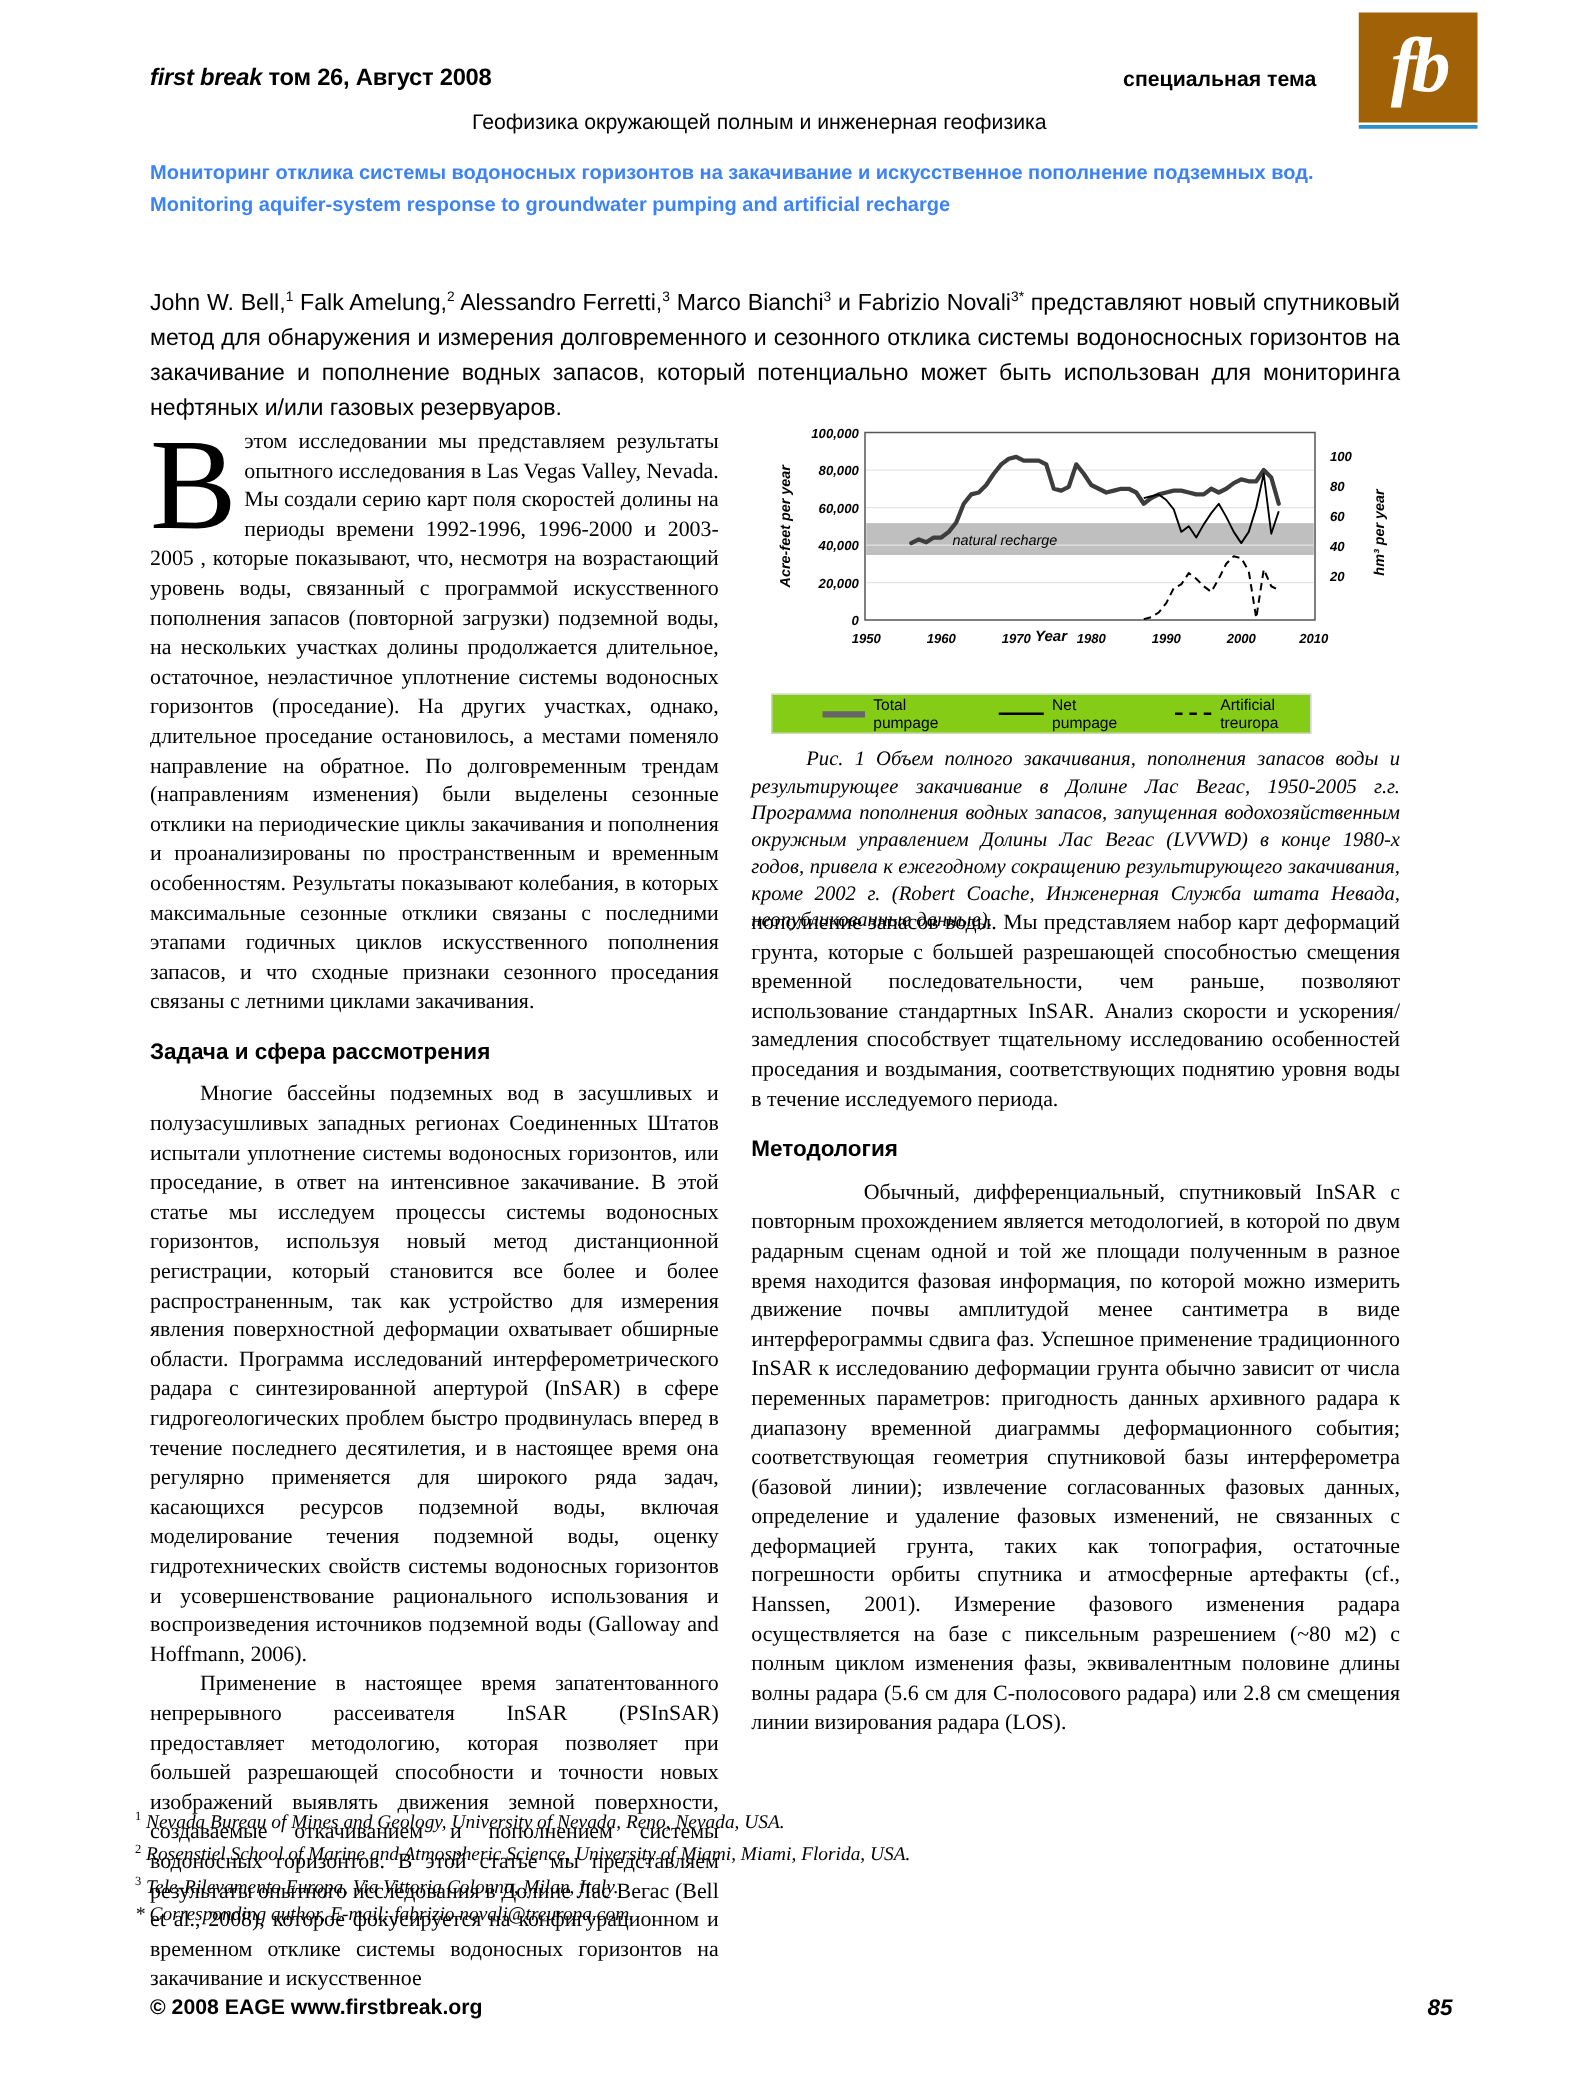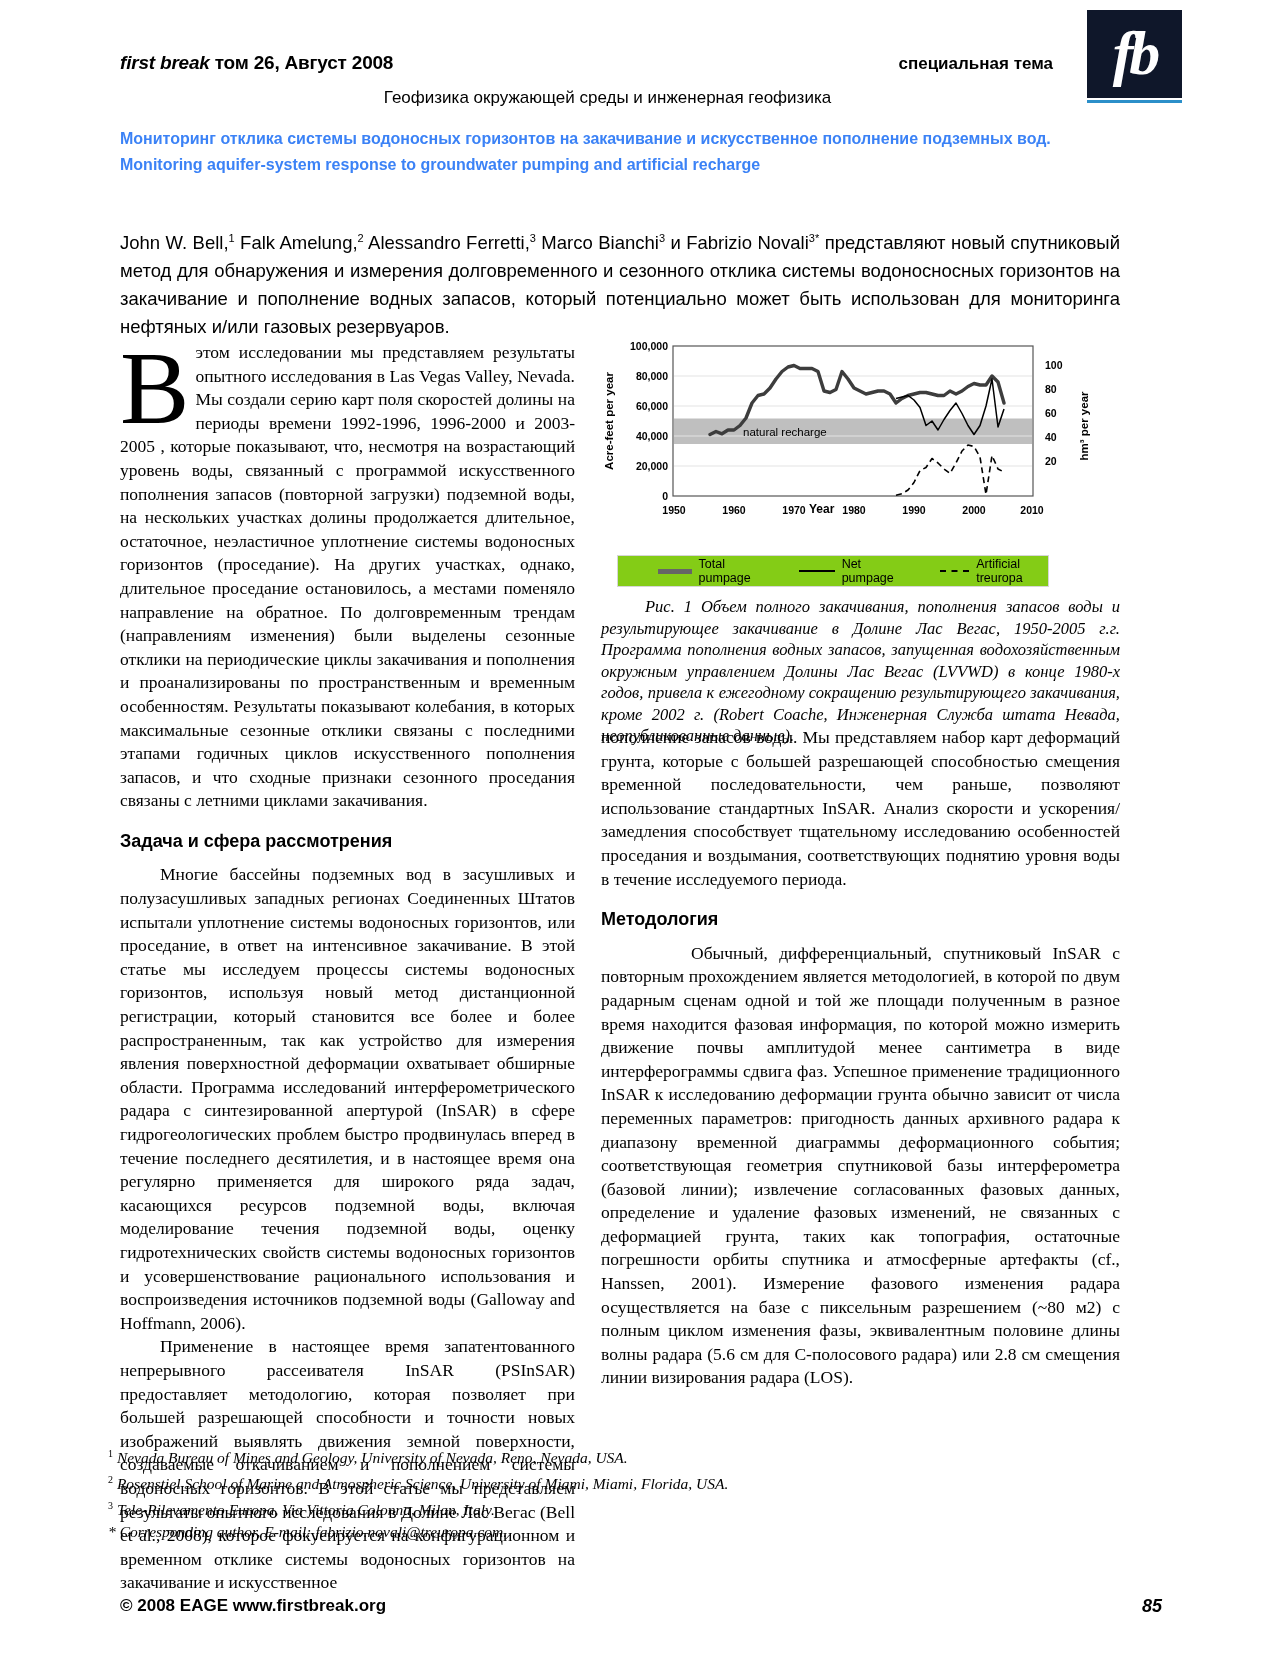--- a/index.html
+++ b/index.html
@@ -43,21 +43,21 @@
     font-family: "Liberation Sans", sans-serif;
     font-size: 17px;
     font-weight: bold;
   }
   .logo-box {
     position: absolute;
     right: 93px;
     top: 10px;
     width: 95px;
     height: 88px;
-    background: #0f172a;
+    background: #a16207;
   }
   .logo-glyph {
     position: absolute;
     left: 0; top: 0;
     width: 95px; height: 88px;
     color: #ffffff;
     font-family: "Liberation Serif", serif;
     font-style: italic;
     font-weight: bold;
     font-size: 62px;
@@ -148,23 +148,24 @@
     font-size: 104px;
     line-height: 84px;
     font-weight: normal;
     padding: 3px 6px 0 0;
     margin-top: 2px;
   }
 
   
   .figure {
     position: absolute;
-    left: 593px;
+    left: 612px;
     top: 334px;
     width: 519px;
+    font-style: italic;
   }
   .chart-frame {
     position: relative;
     width: 519px;
     height: 188px;
     background: #fff;
   }
   svg.chart { display: block; }
 
   .legend-box {
@@ -254,21 +255,21 @@
 
   <div class="masthead"><span class="fb-italic">first break</span><span> том 26, Август 2008</span></div>
 
   <div class="special-topic">специальная тема</div>
 
   <div class="logo-box">
     <div class="logo-glyph">fb</div>
   </div>
   <div class="logo-underline"></div>
 
-  <div class="section-head-line">Геофизика окружающей среды и инженерная геофизика</div>
+  <div class="section-head-line">Геофизика окружающей полным и инженерная геофизика</div>
 
   <div class="article-title">Мониторинг отклика системы водоносных горизонтов на закачивание и искусственное пополнение подземных вод. Monitoring aquifer-system response to groundwater pumping and artificial recharge</div>
 
   <div class="abstract">
     <span>John W. Bell,<sup>1</sup> Falk Amelung,<sup>2</sup> Alessandro Ferretti,<sup>3</sup> Marco Bianchi<sup>3</sup> и Fabrizio Novali<sup>3*</sup> представляют</span>
     <span>новый спутниковый метод для обнаружения и измерения долговременного и сезонного отклика системы водоносносных горизонтов на закачивание и пополнение водных запасов, который потенциально может быть использован для мониторинга нефтяных и/или газовых резервуаров.</span>
   </div>
 
   <div class="col-left">
     <div class="dropcap-wrap">

